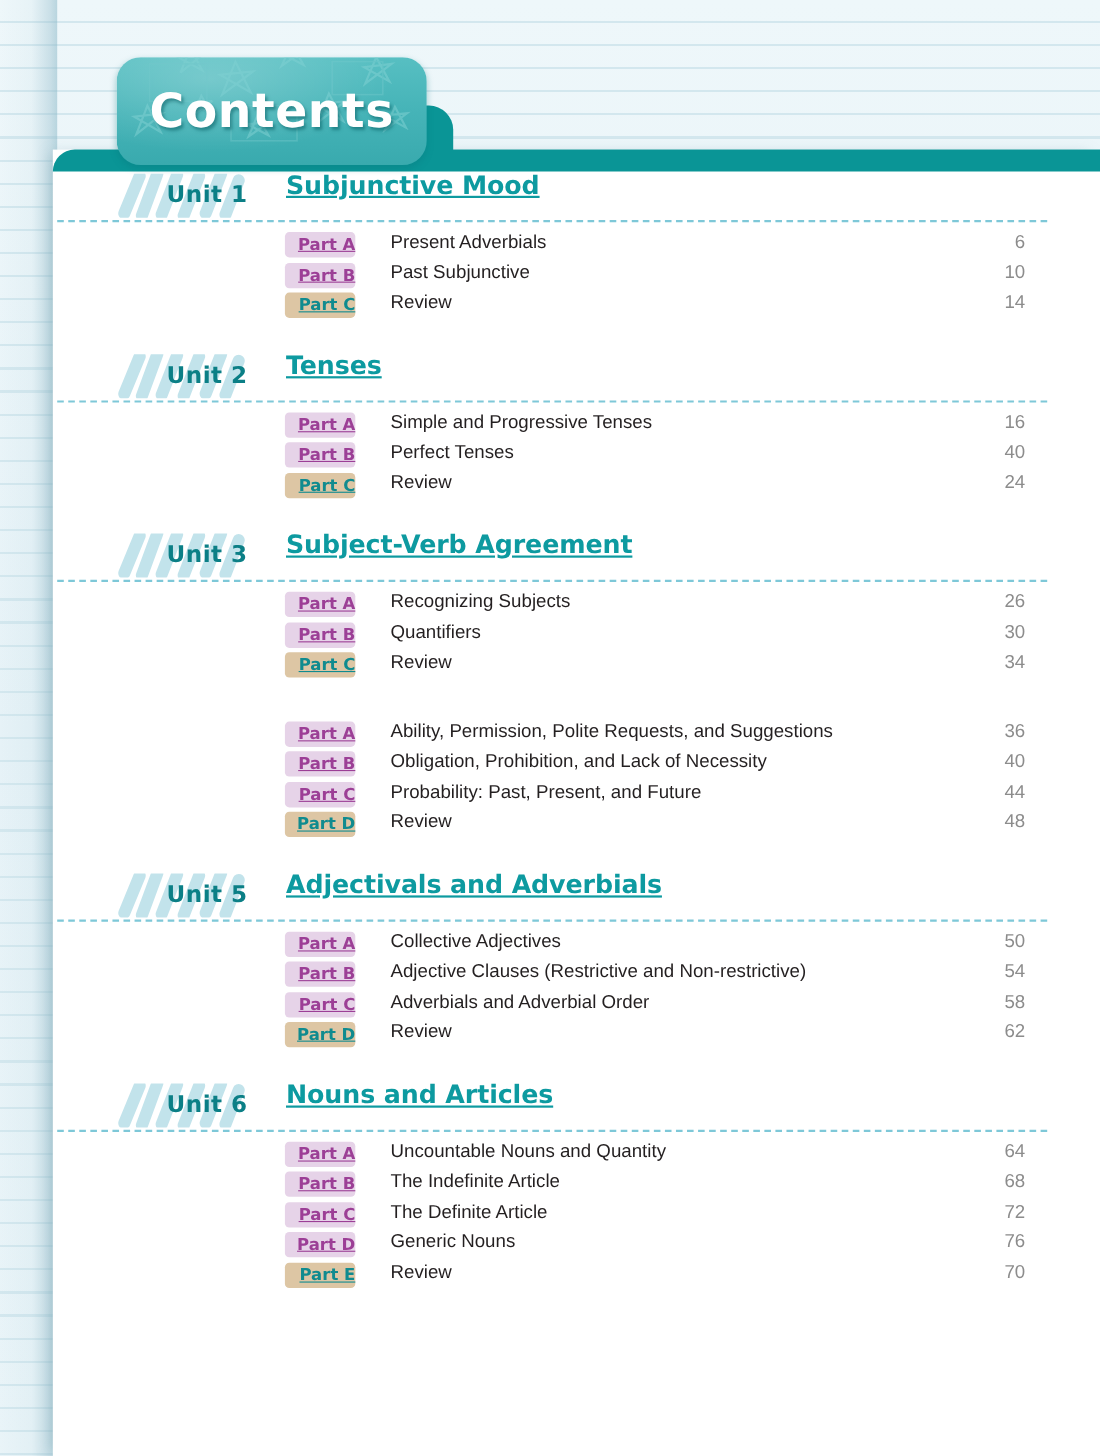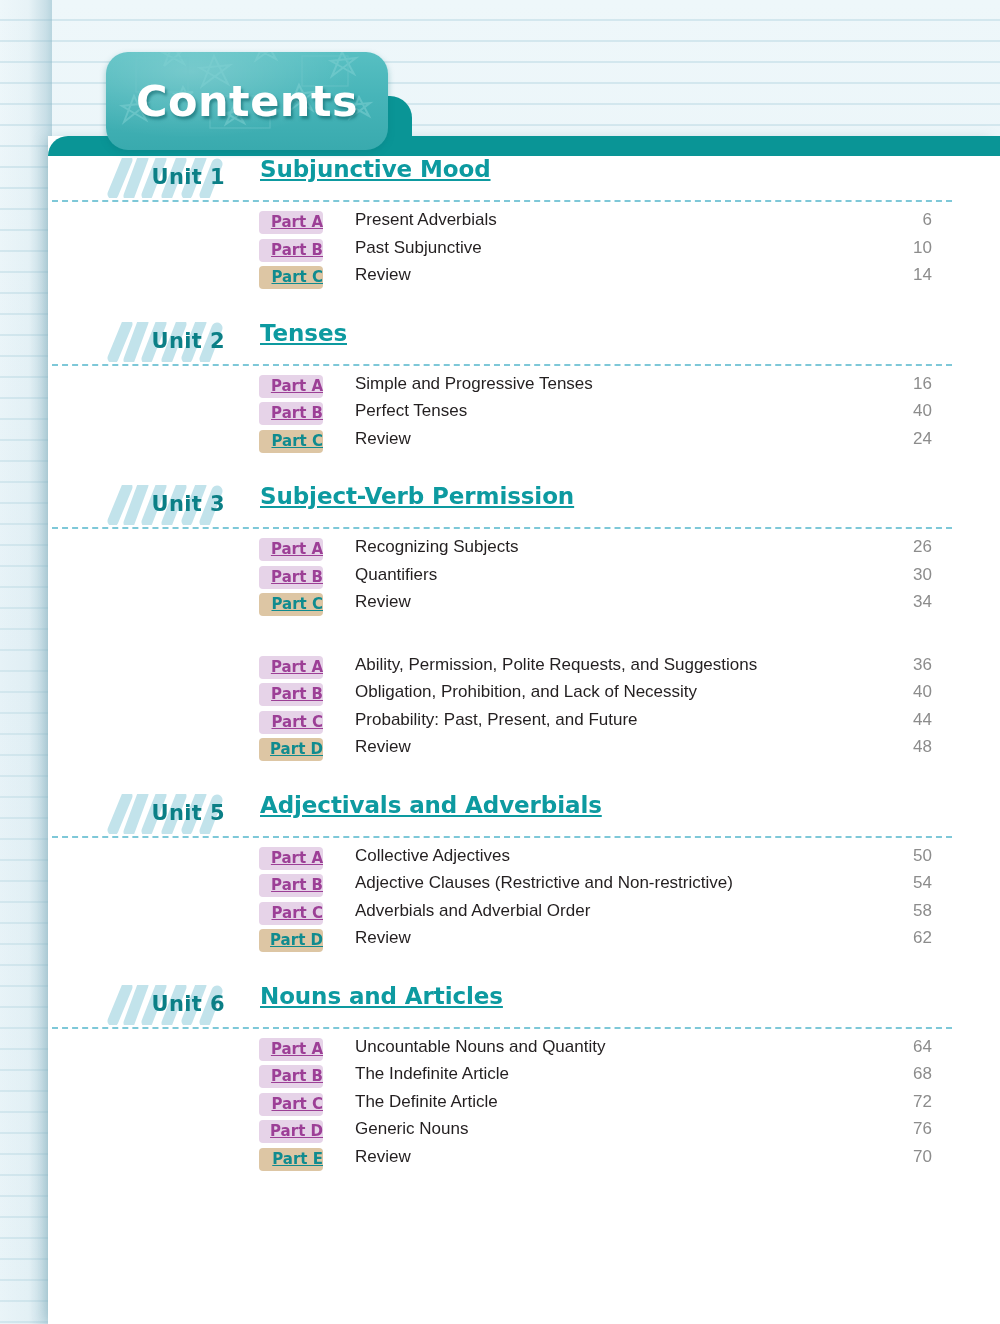--- a/index.html
+++ b/index.html
@@ -311,21 +311,21 @@
           <svg width="120" height="40" viewBox="0 0 120 40">
             <path d="M8 36 L22 2" stroke="#bfe2ea" stroke-width="11" stroke-linecap="round" fill="none" opacity="0.95"></path>
             <path d="M24 38 L38 0" stroke="#bfe2ea" stroke-width="11" stroke-linecap="round" fill="none" opacity="0.95"></path>
             <path d="M42 37 L56 1" stroke="#bfe2ea" stroke-width="11" stroke-linecap="round" fill="none" opacity="0.95"></path>
             <path d="M62 38 L76 2" stroke="#bfe2ea" stroke-width="11" stroke-linecap="round" fill="none" opacity="0.95"></path>
             <path d="M82 36 L96 0" stroke="#bfe2ea" stroke-width="11" stroke-linecap="round" fill="none" opacity="0.95"></path>
             <path d="M100 37 L112 6" stroke="#bfe2ea" stroke-width="11" stroke-linecap="round" fill="none" opacity="0.95"></path>
           </svg>
           <div class="unit-tag-label">Unit 3</div>
         </div>
-        <div class="unit-title">Subject-Verb Permission</div>
+        <div class="unit-title">Subject-Verb Agreement</div>
         <div class="unit-rule"></div>
       </div>
       <div class="parts">
         <div class="part-row">
           <div class="part-badge">Part A</div>
           <div class="part-title">Recognizing Subjects</div>
           <div class="part-page">26</div>
         </div>
         <div class="part-row">
           <div class="part-badge">Part B</div>

